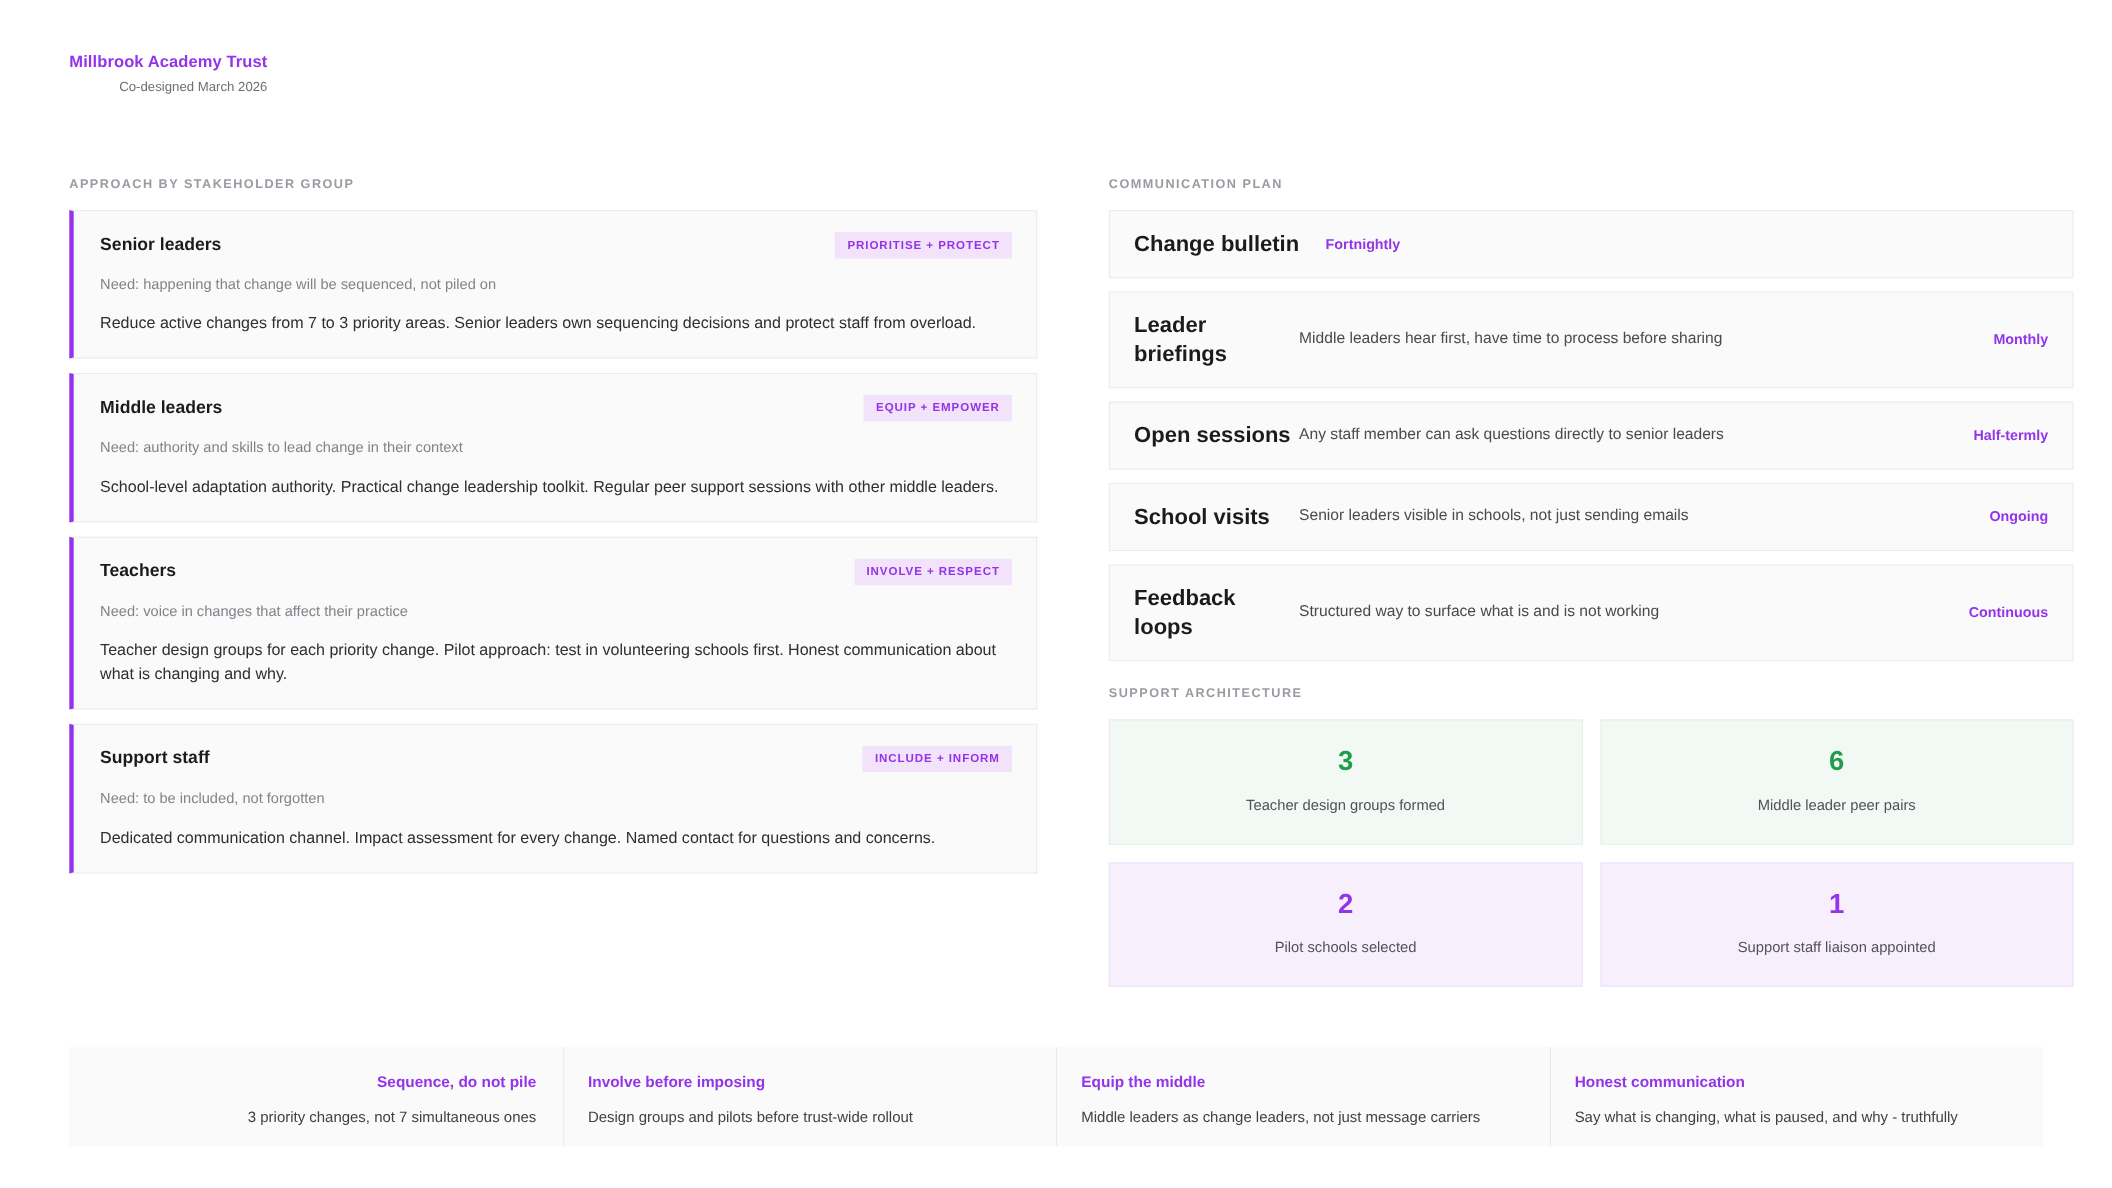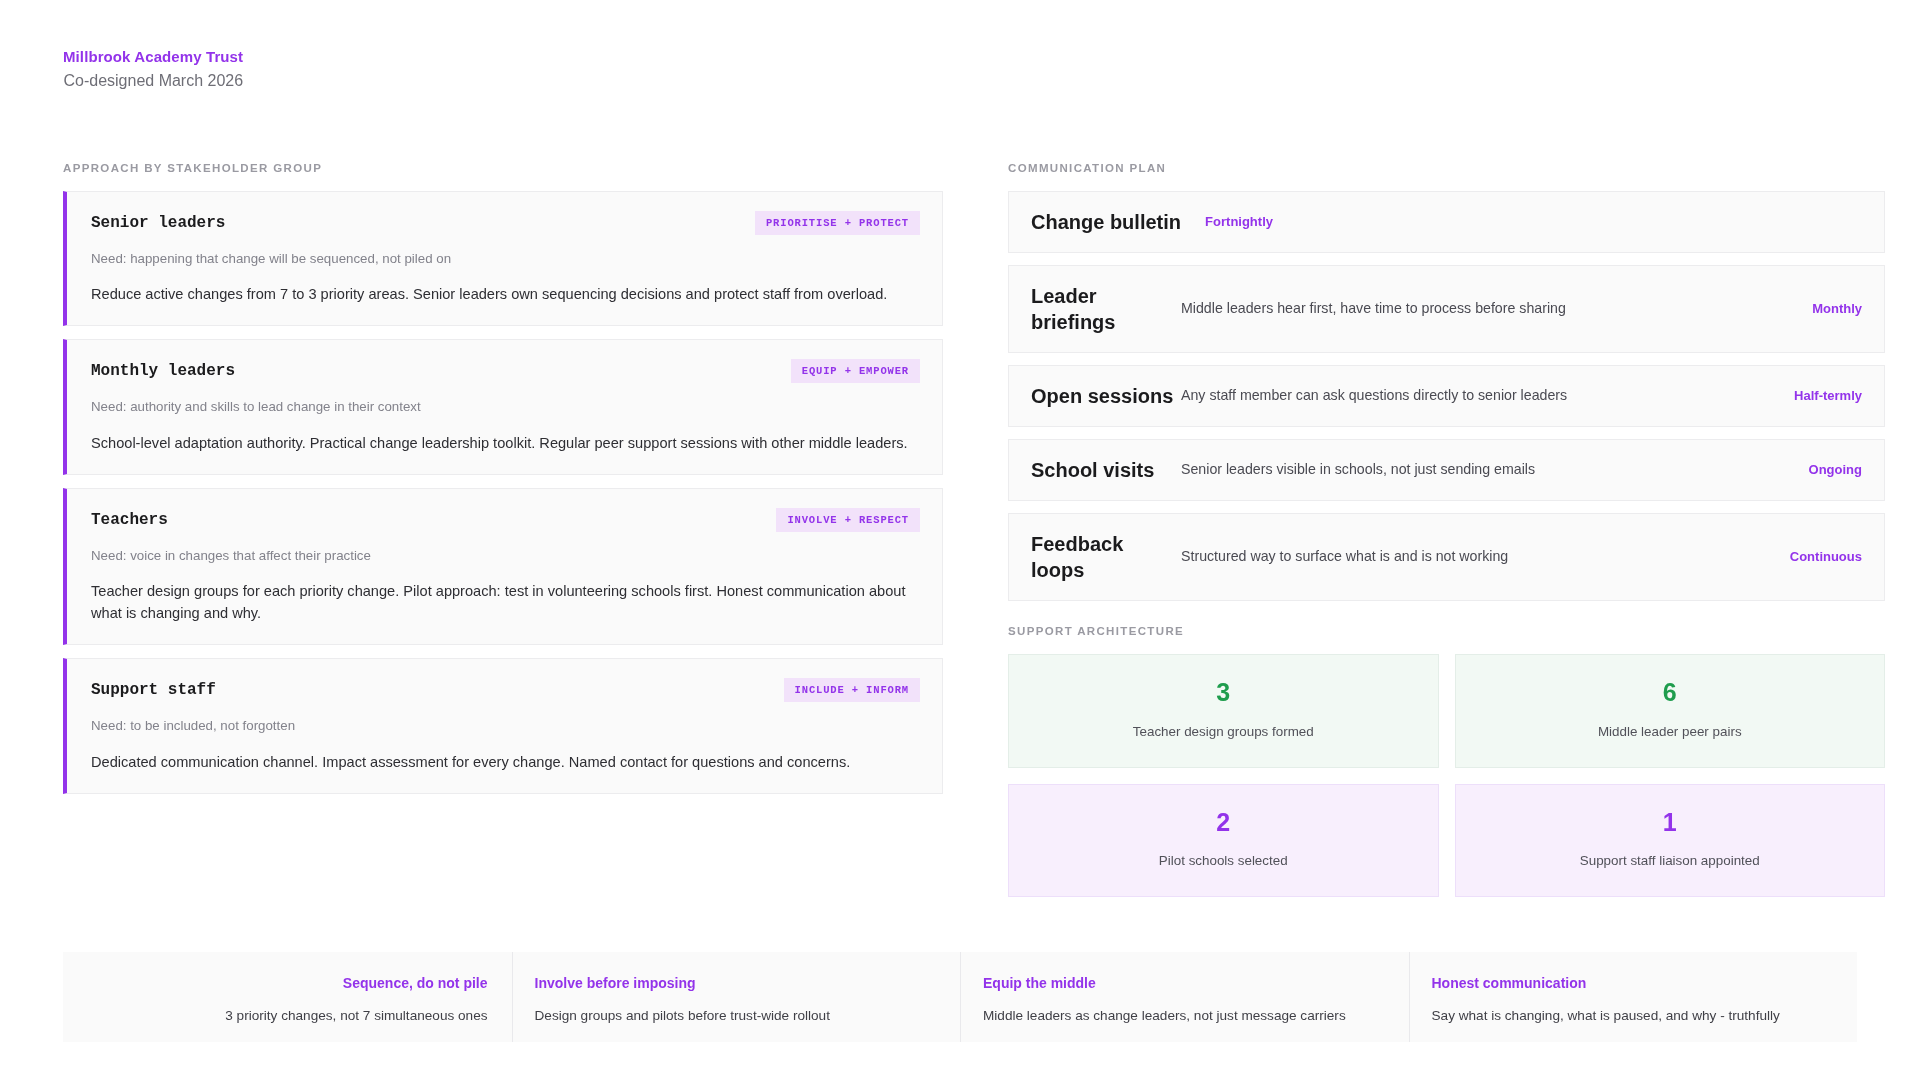--- a/index.html
+++ b/index.html
@@ -54,21 +54,21 @@
     justify-content: center;
   }
   .org-name {
     font-size: 15px;
     font-weight: 700;
     color: #9333ea;
     letter-spacing: 0.1px;
   }
   .org-date {
     margin-top: 7px;
-    font-size: 16px;
+    font-size: 12px;
     color: #6e6e76;
   }
 
   
   .section-label {
     font-size: 11.5px;
     font-weight: 700;
     color: #9a9aa2;
     letter-spacing: 1.35px;
     text-transform: uppercase;
@@ -96,21 +96,20 @@
     background: #fafafa;
     border: 1px solid #ececee;
     border-left: 4px solid #9333ea;
     padding: 19px 22px 20px 24px;
     margin-bottom: 13px;
   }
   .stake-head {
     display: flex;
     align-items: flex-start;
     justify-content: space-between;
-    font-family: Liberation Mono, monospace;
   }
   .stake-name {
     font-size: 16px;
     font-weight: 700;
     color: #1b1b1d;
     line-height: 1.25;
     padding-top: 2px;
   }
   .stake-badge {
     flex: none;
@@ -252,21 +251,21 @@
         <div class="stake-card">
           <div class="stake-head">
             <div class="stake-name">Senior leaders</div>
             <div class="stake-badge">PRIORITISE + PROTECT</div>
           </div>
           <div class="stake-need">Need: happening that change will be sequenced, not piled on</div>
           <div class="stake-action">Reduce active changes from 7 to 3 priority areas. Senior leaders own sequencing decisions and protect staff from overload.</div>
         </div>
         <div class="stake-card">
           <div class="stake-head">
-            <div class="stake-name">Monthly leaders</div>
+            <div class="stake-name">Middle leaders</div>
             <div class="stake-badge">EQUIP + EMPOWER</div>
           </div>
           <div class="stake-need">Need: authority and skills to lead change in their context</div>
           <div class="stake-action">School-level adaptation authority. Practical change leadership toolkit. Regular peer support sessions with other middle leaders.</div>
         </div>
         <div class="stake-card">
           <div class="stake-head">
             <div class="stake-name">Teachers</div>
             <div class="stake-badge">INVOLVE + RESPECT</div>
           </div>

